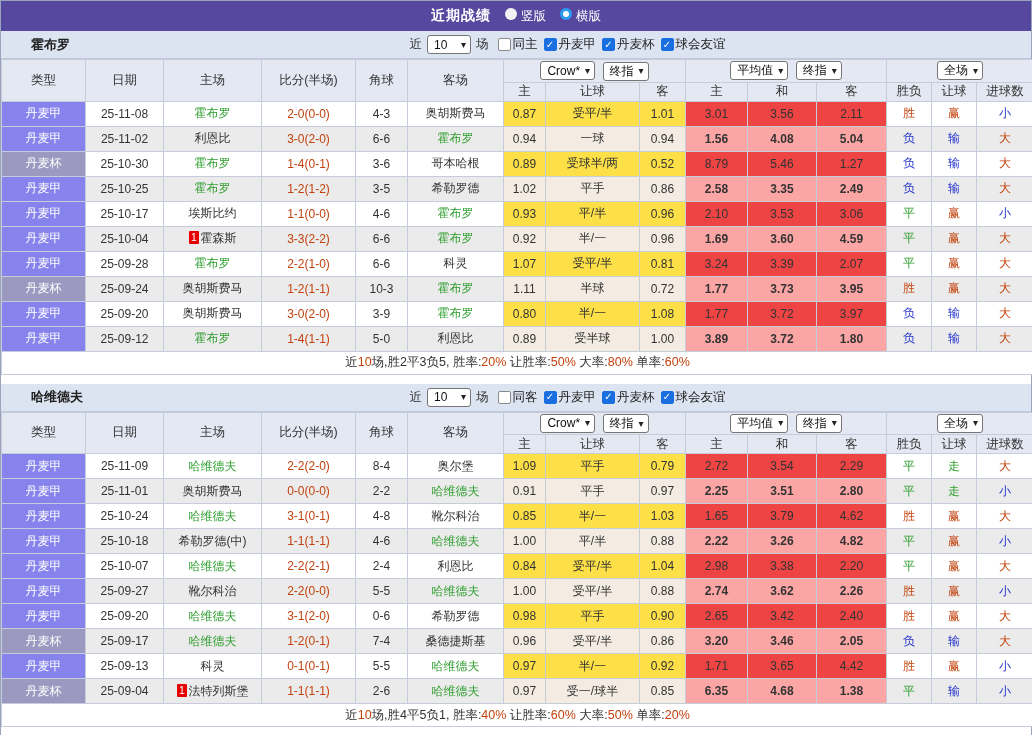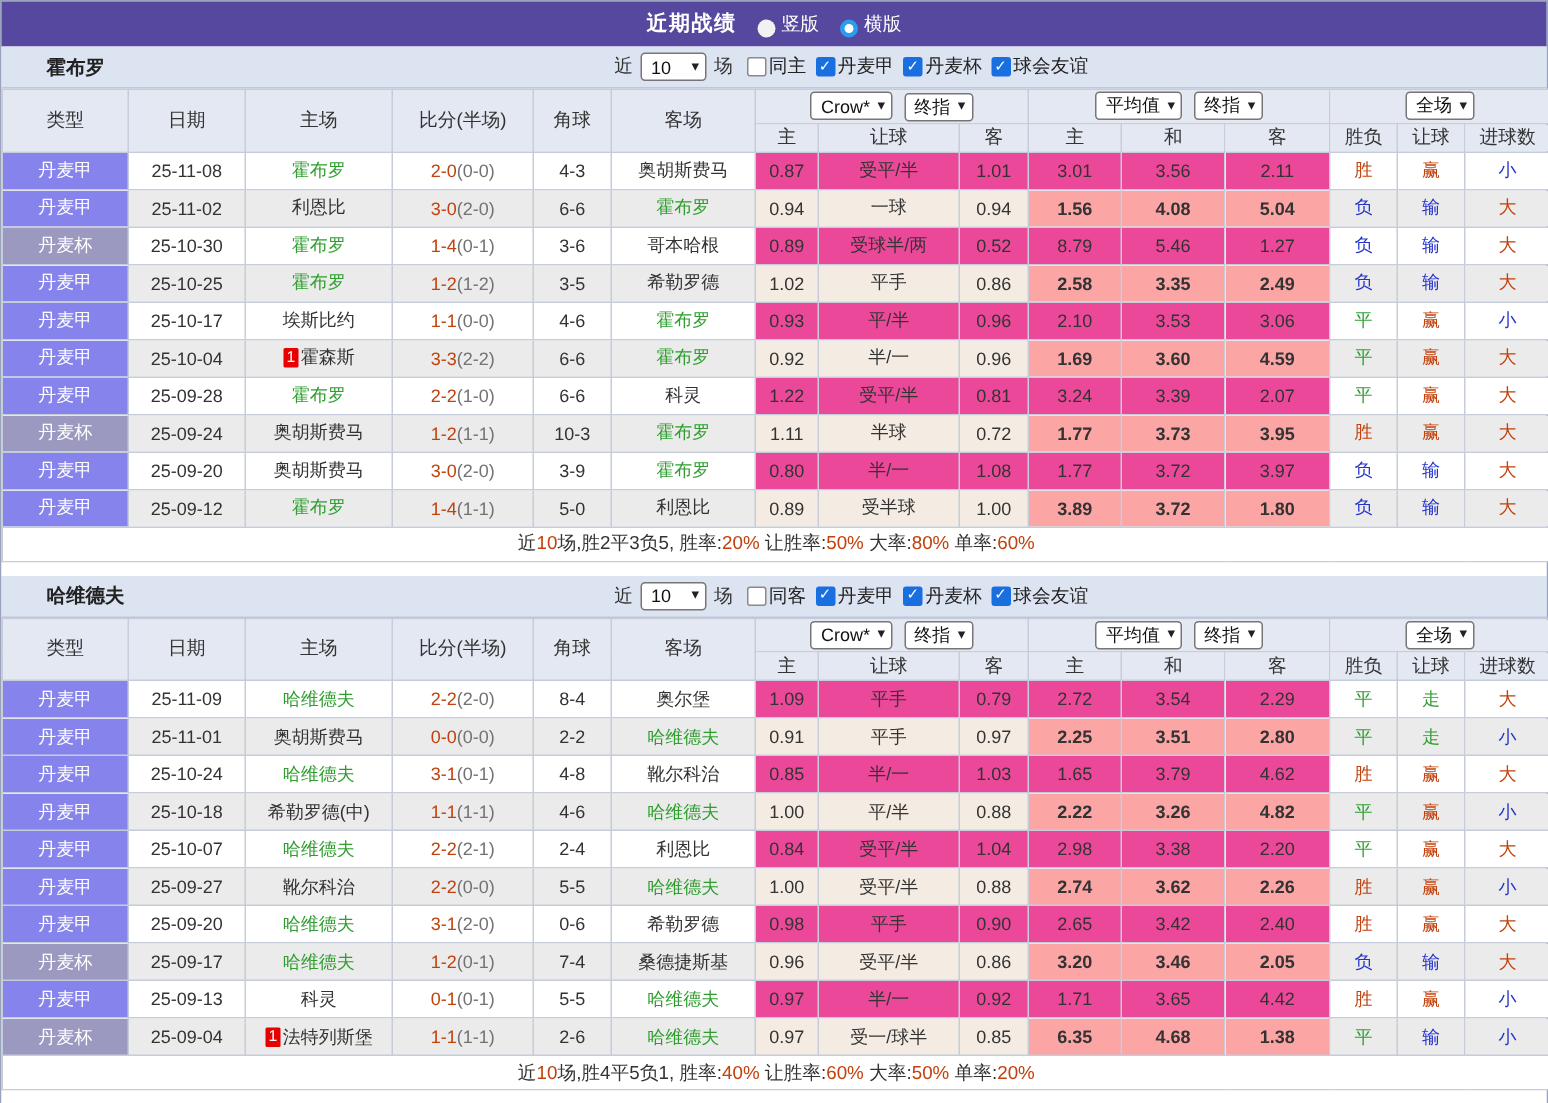--- a/index.html
+++ b/index.html
@@ -19,21 +19,21 @@
     height: 30px;
     background: #55489e;
     display: flex;
     align-items: center;
     justify-content: center;
     gap: 14px;
     color: #fff;
   }
   .titlebar .title { font-weight: bold; font-size: 14px; letter-spacing: 1px; }
   .radio-group { display: inline-flex; align-items: center; gap: 14px; }
-  .radio-item { display: inline-flex; align-items: flex-end; gap: 4px; cursor: pointer; }
+  .radio-item { display: inline-flex; align-items: flex-start; gap: 4px; cursor: pointer; }
   .radio {
     width: 12px; height: 12px; border-radius: 50%;
     background: #f2f2f2; display: inline-block;
   }
   .radio.sel { background: #fff; border: 3px solid #2b9df0; }
   .rlabel { font-size: 12.5px; color: #fff; }
   
   .section-header {
     height: 28px;
     background: #dce3f1;
@@ -103,34 +103,34 @@
     font-weight: normal;
     color: #333;
     height: 21px;
     font-size: 12.5px;
   }
   thead tr.subhead th { height: 19px; }
   thead th.selrow { padding: 1px 0; }
   thead th.selrow .sel-box { margin: 0 2px; }
   tbody td { height: 25px; background: #fff; }
   tbody tr.alt td { background: #ebebeb; }
-  tbody td.bg-odds { background: #ec4899; }
+  tbody td.bg-odds { background: #fde047; }
   tbody tr.alt td.bg-odds { background: #f4ece2; }
-  tbody td.bg-avg { background: #ec4899; }
+  tbody td.bg-avg { background: #ef4444; }
   tbody tr.alt td.bg-avg { background: #fca5a5; font-weight: bold; }
   tbody td.cell-type { color: #fff; }
   tbody td.cell-type.lg { background: #8684ec; }
   tbody tr.alt td.cell-type.lg { background: #8684ec; }
   tbody td.cell-type.cup { background: #9b99bf; }
   tbody tr.alt td.cell-type.cup { background: #9b99bf; }
   .team-cell { cursor: pointer; }
   .c-r { color: #c2410c; }
   .c-g { color: #2f9e2f; }
   .c-b { color: #2433cc; }
-  .half { color: #737373; }
+  .half { color: #c2410c; }
   .badge {
     display: inline-block;
     background: #e60000;
     color: #fff;
     font-size: 10.5px;
     line-height: 13px;
     height: 13px;
     padding: 0 2.5px;
     margin-right: 1px;
     border-radius: 1px;
@@ -368,21 +368,21 @@
               <td class="c-r">赢</td>
               <td class="c-r">大</td>
             </tr>
             <tr>
               <td class="cell-type lg">丹麦甲</td>
               <td>25-09-28</td>
               <td class="team-cell c-g"><span>霍布罗</span></td>
               <td><span class="c-r">2-2</span><span class="half">(1-0)</span></td>
               <td>6-6</td>
               <td class="team-cell"><span>科灵</span></td>
-              <td class="bg-odds">1.22</td>
+              <td class="bg-odds">1.07</td>
               <td class="bg-odds">受平/半</td>
               <td class="bg-odds">0.81</td>
               <td class="bg-avg">3.24</td>
               <td class="bg-avg">3.39</td>
               <td class="bg-avg">2.07</td>
               <td class="c-g">平</td>
               <td class="c-r">赢</td>
               <td class="c-r">大</td>
             </tr>
             <tr class="alt">

